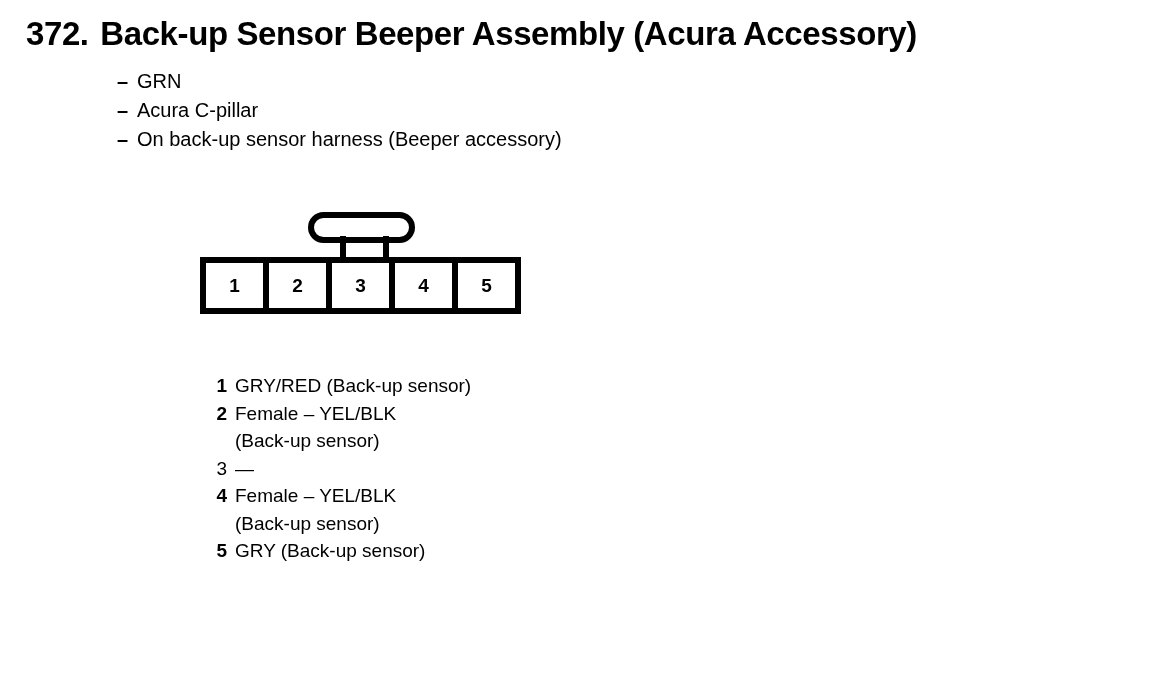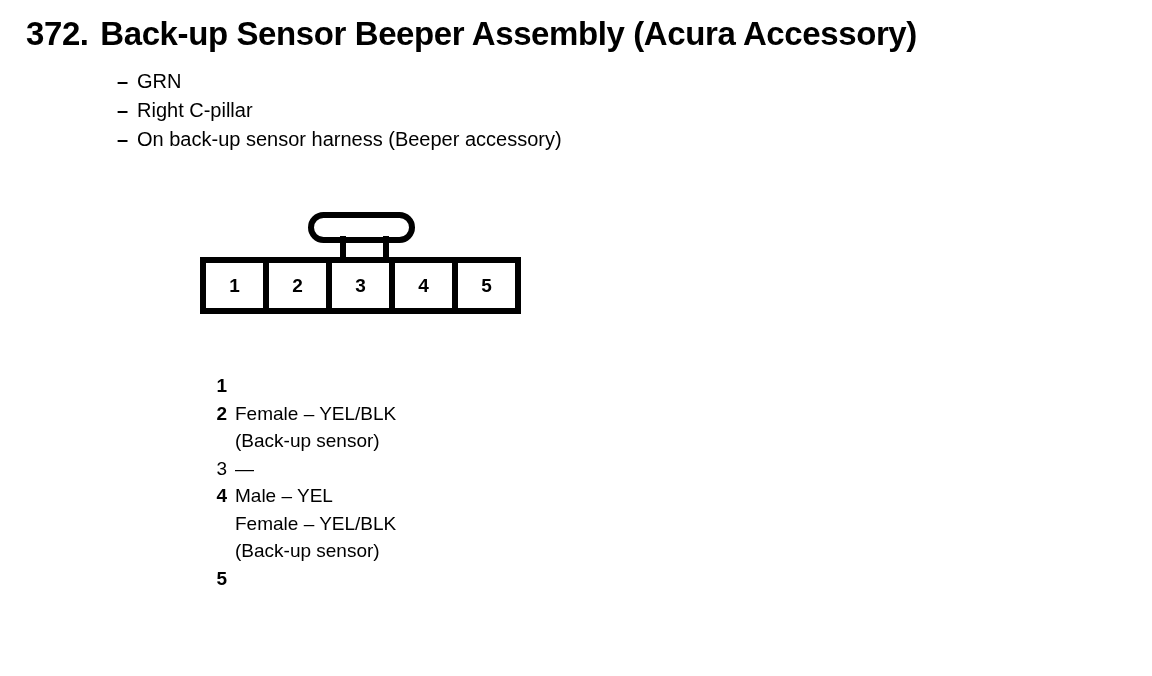--- a/index.html
+++ b/index.html
@@ -153,21 +153,21 @@
   <span class="title-text">Back-up Sensor Beeper Assembly (Acura Accessory)</span>
 </div>
 
 <ul class="spec-list">
     <li>
       <span class="dash">–</span>
       <span>GRN</span>
     </li>
     <li>
       <span class="dash">–</span>
-      <span>Right C-pillar</span>
+      <span>Acura C-pillar</span>
     </li>
     <li>
       <span class="dash">–</span>
       <span>On back-up sensor harness (Beeper accessory)</span>
     </li>
   </ul>
 
 <div class="connector">
   <div class="latch"></div>
   <div class="latch-leg left"></div>
@@ -177,38 +177,43 @@
       <div class="pin-cell">2</div>
       <div class="pin-cell">3</div>
       <div class="pin-cell">4</div>
       <div class="pin-cell">5</div>
     </div>
 </div>
 
 <div class="legend">
     <div class="legend-row">
       <span class="pin-no">1</span>
+      <span class="pin-desc">
+        <span>GRY/RED (Back-up sensor)</span>
+      </span>
     </div>
     <div class="legend-row">
       <span class="pin-no">2</span>
       <span class="pin-desc">
         <span>Female – YEL/BLK</span>
         <span>(Back-up sensor)</span>
       </span>
     </div>
     <div class="legend-row empty-pin">
       <span class="pin-no">3</span>
       <span class="pin-desc">
         <span>—</span>
       </span>
     </div>
     <div class="legend-row">
       <span class="pin-no">4</span>
       <span class="pin-desc">
-        <span>Male – YEL</span>
         <span>Female – YEL/BLK</span>
         <span>(Back-up sensor)</span>
       </span>
     </div>
     <div class="legend-row">
       <span class="pin-no">5</span>
+      <span class="pin-desc">
+        <span>GRY (Back-up sensor)</span>
+      </span>
     </div>
   </div>
 
 </body></html>

